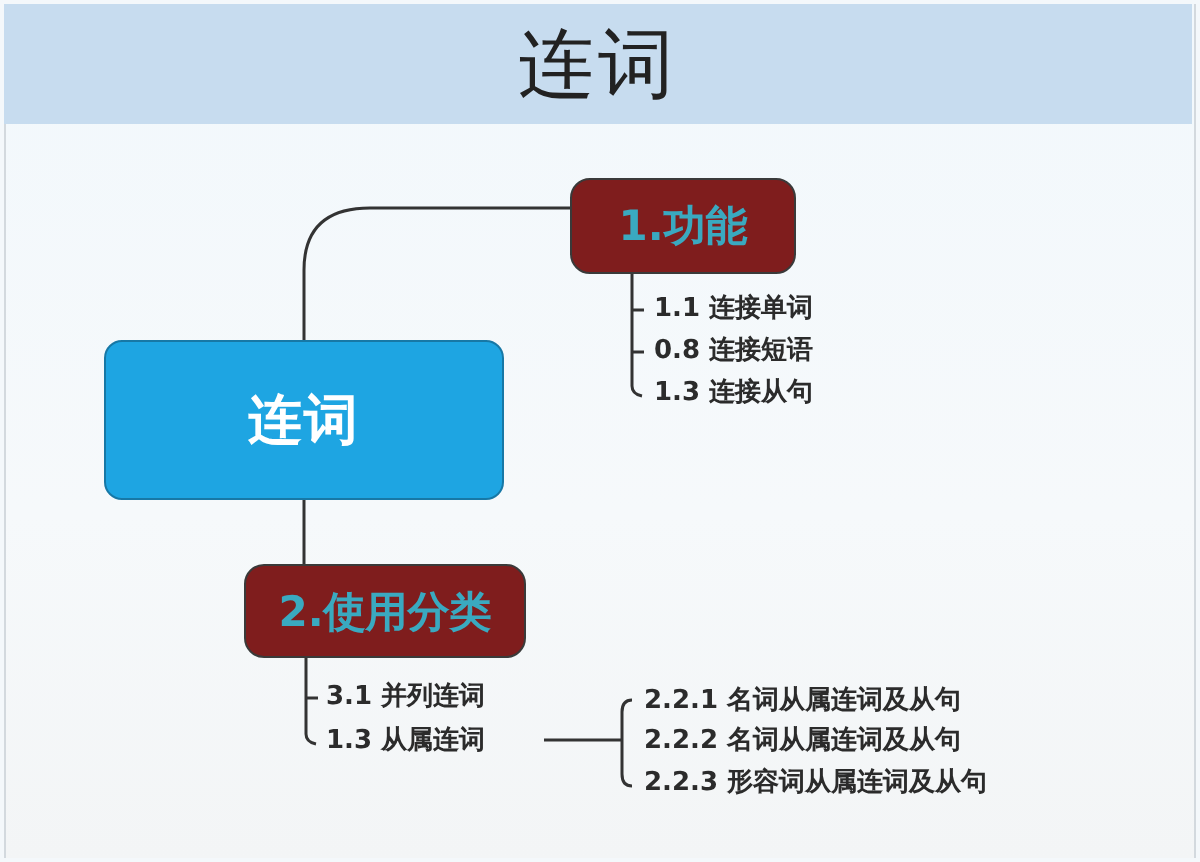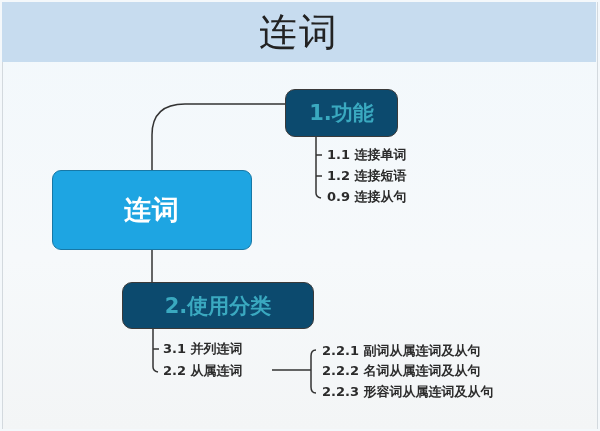--- a/index.html
+++ b/index.html
@@ -23,26 +23,26 @@
   }
   svg.lines { position: absolute; left: 0; top: 0; }
   .central {
     position: absolute; left: 52px; top: 170px; width: 200px; height: 80px;
     background: #1ea5e2; border: 1.5px solid #1778a6; border-radius: 9px;
     box-sizing: border-box;
     display: flex; align-items: center; justify-content: center;
   }
   .central span { color: #fff; font-size: 27px; font-weight: bold; letter-spacing: 1px; }
   .node {
-    position: absolute; background: #0c4a6e; border: 1.5px solid #3a3a3a; border-radius: 10px;
+    position: absolute; background: #7f1d1d; border: 1.5px solid #3a3a3a; border-radius: 10px;
     box-sizing: border-box; display: flex; align-items: center; justify-content: center;
   }
   .node span { color: #3aa9c0; font-size: 21px; font-weight: bold; }
   .node1 { left: 285px; top: 89px; width: 113px; height: 48px; }
-  .node2 { left: 122px; top: 282px; width: 192px; height: 47px; }
+  .node2 { left: 122px; top: 282px; width: 141px; height: 47px; }
   .leaf {
     position: absolute; font-size: 13px; font-weight: bold; color: #2b2b2b; white-space: nowrap; line-height: 16px;
   }
 </style>
 </head>
 <body>
 
 <div class="frame"></div>
 
 <div class="title-bar">
@@ -70,25 +70,25 @@
 
 <div class="central">
   <span>连词</span>
 </div>
 
 <div class="node node1">
   <span>1.功能</span>
 </div>
 
 <div class="leaf" style="left:327px; top:147px;">1.1 连接单词</div>
-<div class="leaf" style="left:327px; top:168px;">1.2 连接短语</div>
-<div class="leaf" style="left:327px; top:189px;">0.9 连接从句</div>
+<div class="leaf" style="left:327px; top:168px;">0.8 连接短语</div>
+<div class="leaf" style="left:327px; top:189px;">1.3 连接从句</div>
 
 <div class="node node2">
   <span>2.使用分类</span>
 </div>
 
 <div class="leaf" style="left:163px; top:341px;">3.1 并列连词</div>
-<div class="leaf" style="left:163px; top:363px;">2.2 从属连词</div>
+<div class="leaf" style="left:163px; top:363px;">1.3 从属连词</div>
 
-<div class="leaf" style="left:322px; top:343px;">2.2.1 副词从属连词及从句</div>
+<div class="leaf" style="left:322px; top:343px;">2.2.1 名词从属连词及从句</div>
 <div class="leaf" style="left:322px; top:363px;">2.2.2 名词从属连词及从句</div>
 <div class="leaf" style="left:322px; top:384px;">2.2.3 形容词从属连词及从句</div>
 
 </body></html>

